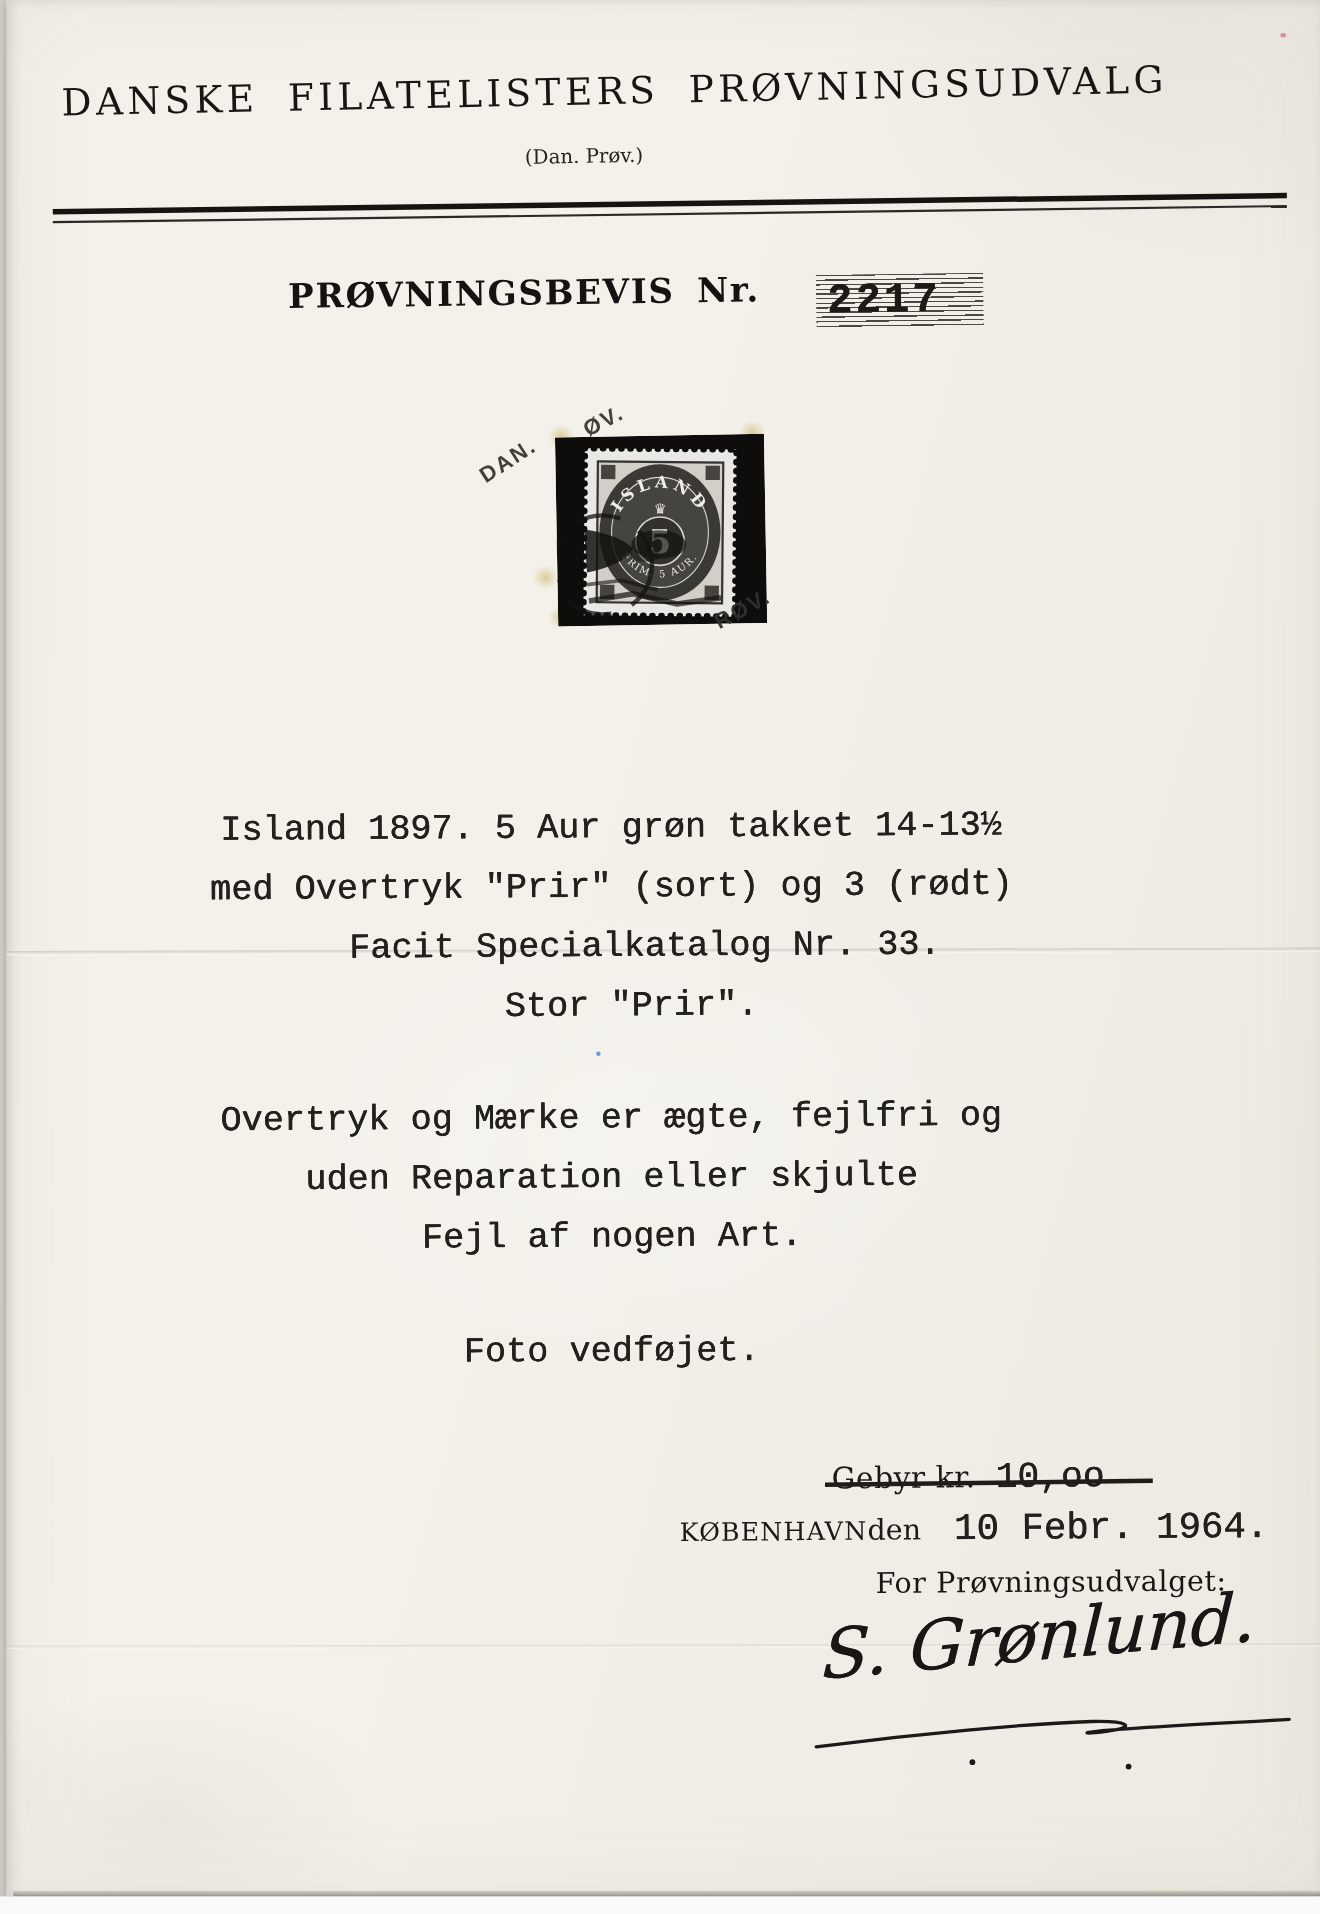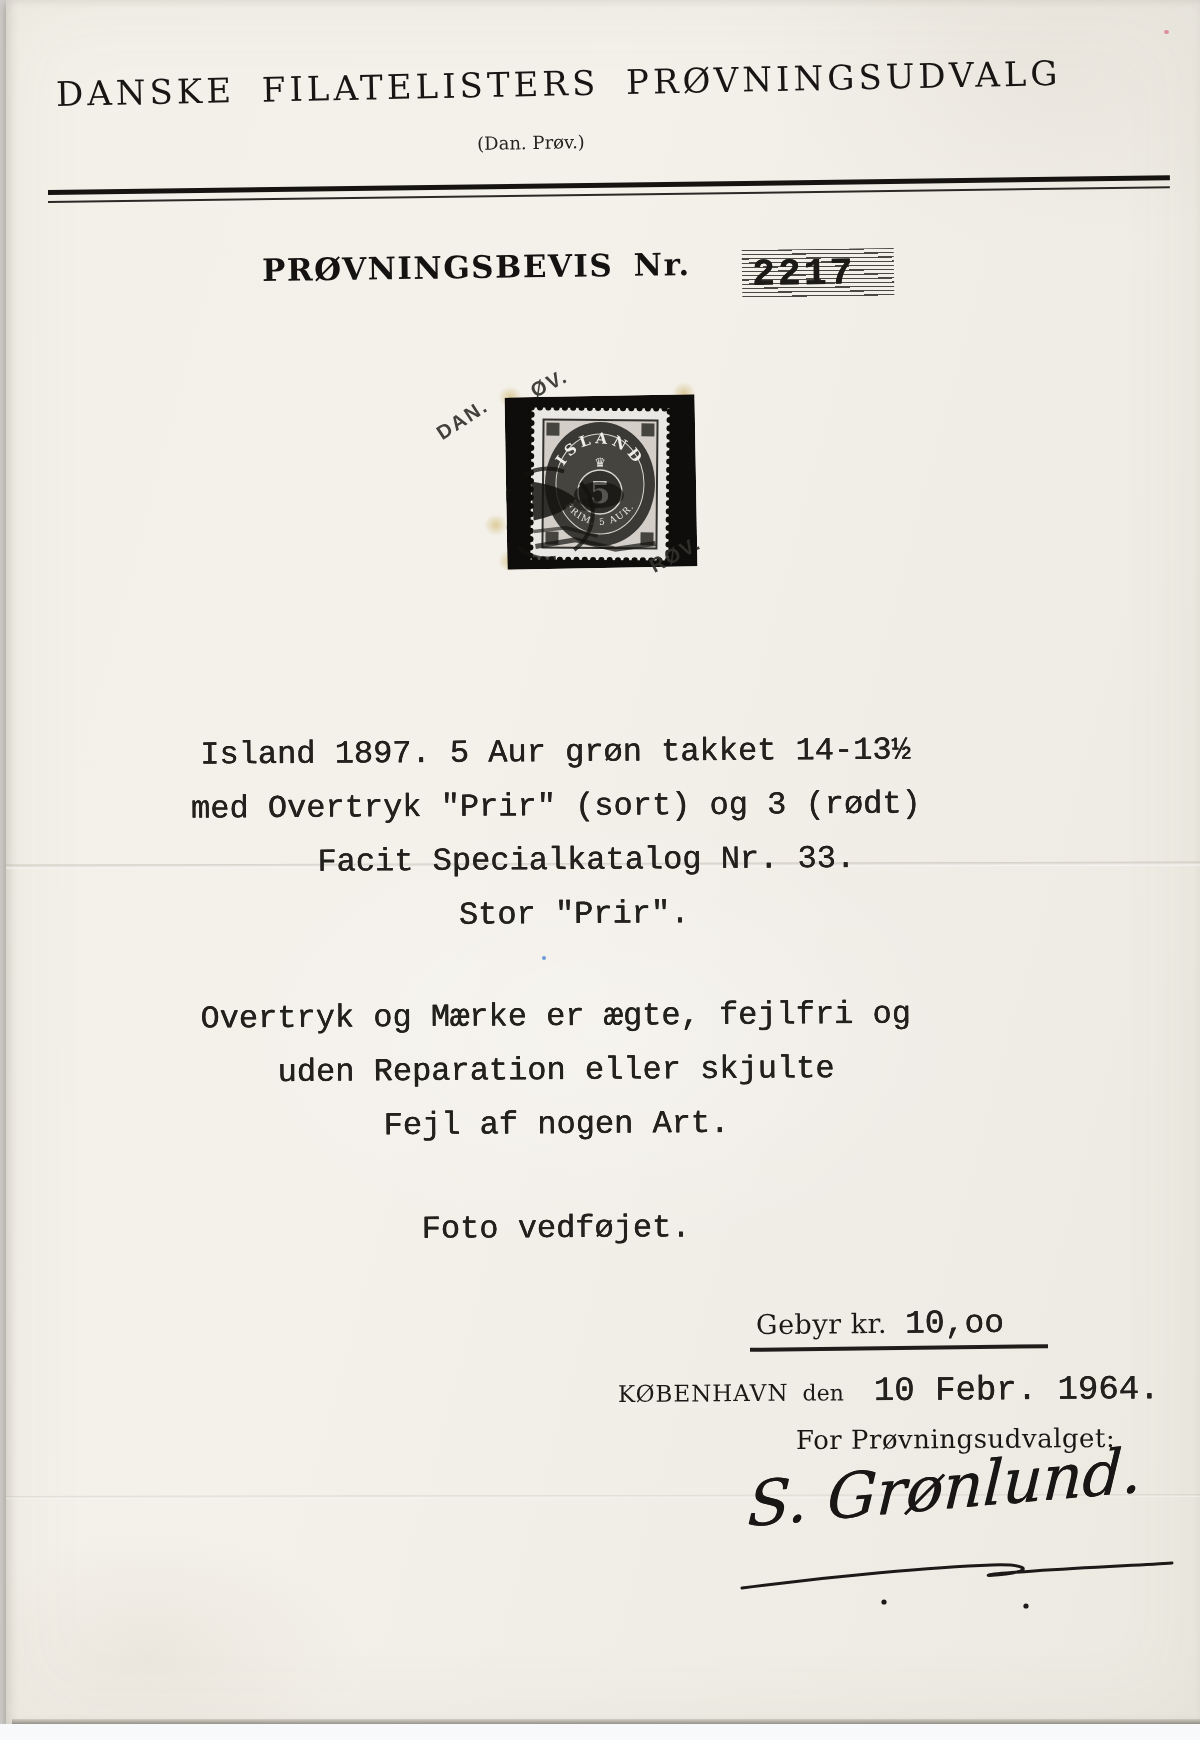--- a/index.html
+++ b/index.html
@@ -72,26 +72,26 @@
   .block{position:absolute;left:100px;width:900px;text-align:center;transform:rotate(-.4deg);}
   .block span{display:block;line-height:54px;font-size:32px;}
   .block-desc{top:726px;}
   .block-desc span:nth-child(3){margin-left:60px;}
   .block-desc span:nth-child(4){margin-left:35px;}
   .block-assess{top:990px;}
   .photo-note{position:absolute;left:100px;top:1210px;width:900px;text-align:center;font-size:32px;transform:rotate(-.3deg);}
 
   .fee-row{position:absolute;left:750px;top:1306px;display:flex;align-items:baseline;gap:18px;transform:rotate(-.5deg);}
   .fee-label{font-size:27px;color:#1b1a17;letter-spacing:.5px;white-space:nowrap;}
-  .fee-amount{font-size:33px;}
+  .fee-amount{font-size:33px;margin-top:19px;}
   .fee-underline{position:absolute;left:744px;top:1346px;width:298px;height:3.5px;background:#1e1d1a;transform:rotate(-.7deg);}
 
   .place-row{position:absolute;left:612px;top:1372px;display:flex;align-items:baseline;transform:rotate(-.4deg);white-space:nowrap;}
   .place-name{font-size:23px;letter-spacing:1px;color:#1b1a17;}
-  .den-label{font-size:22px;color:#1b1a17;margin-left:14px;}
+  .den-label{font-size:26px;color:#1b1a17;}
   .date-val{font-size:34px;margin-left:30px;}
 
   .for-label{position:absolute;left:790px;top:1424px;font-size:26px;color:#181714;letter-spacing:.5px;transform:rotate(-.4deg);white-space:nowrap;}
 
   .signature{
     position:absolute;left:742px;top:1468px;font-size:62px;font-style:italic;
     color:#181715;transform:rotate(-5deg) skewX(-8deg);transform-origin:left center;
     white-space:nowrap;text-shadow:.4px 0 0 #181715;
   }
   .flourish{position:absolute;left:728px;top:1552px;}

